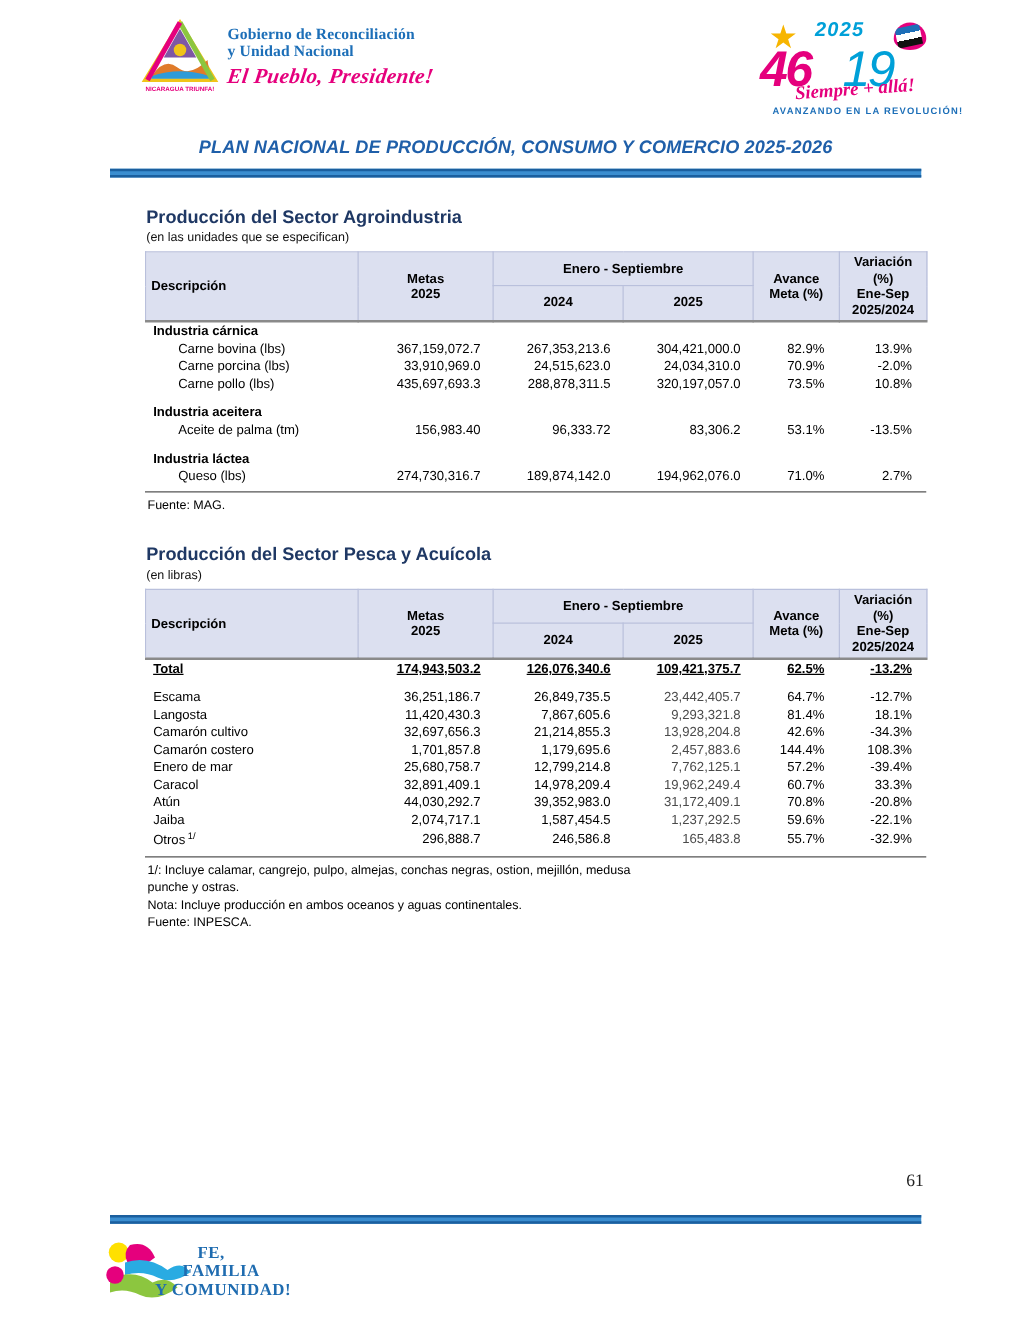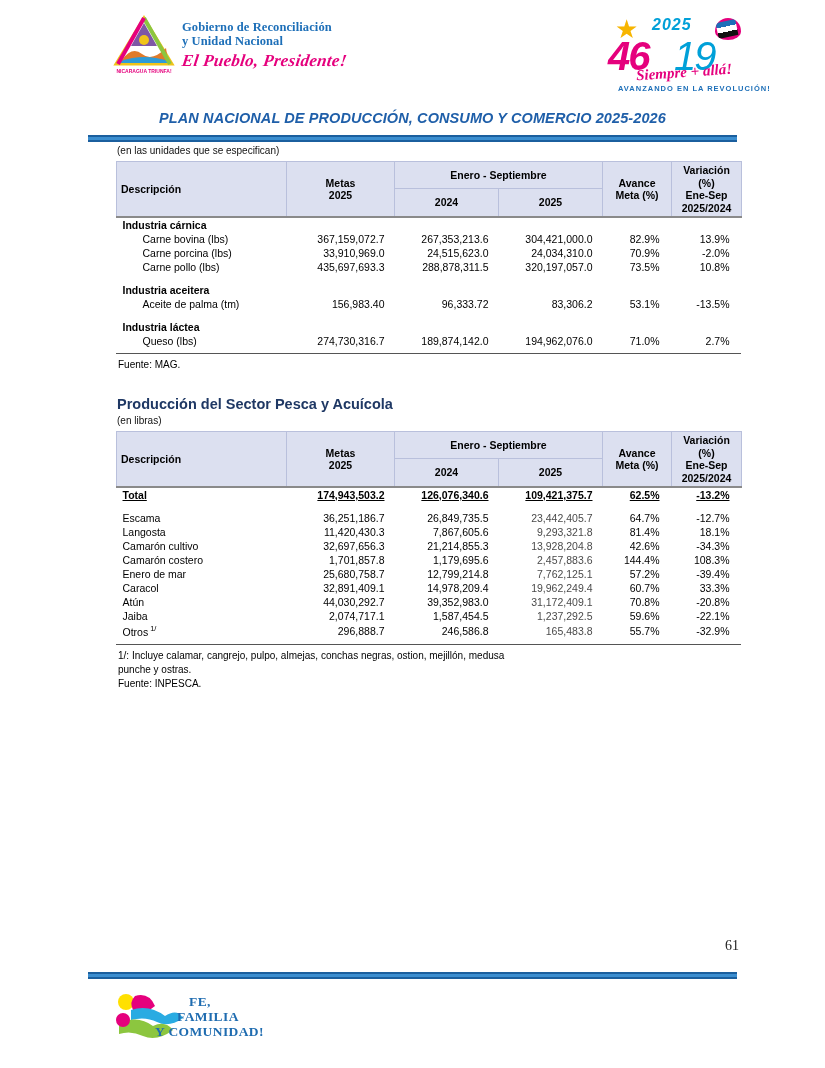--- a/index.html
+++ b/index.html
@@ -257,21 +257,21 @@
     top: 972px;
     width: 649px;
     height: 7px;
     background: #3b8ed0;
     border-top: 2px solid #1b5f9e;
     border-bottom: 2px solid #1b5f9e;
     box-sizing: border-box;
   }
   .footer-logo {
     position: absolute;
-    left: 113px;
+    left: 82px;
     top: 988px;
     width: 220px;
     height: 64px;
     text-decoration: underline;
   }
   .fl-shapes { position: absolute; left: 0; top: 2px; width: 88px; height: 58px; }
   .fl-text {
     position: absolute;
     left: 76px;
     top: 6px;
@@ -319,20 +319,21 @@
     <div class="anniv-19">19</div>
     <div class="anniv-siempre">Siempre + allá!</div>
     <div class="anniv-avanzando">AVANZANDO EN LA REVOLUCIÓN!</div>
   </div>
 </div>
 
 <div class="doc-title">PLAN NACIONAL DE PRODUCCIÓN, CONSUMO Y COMERCIO 2025-2026</div>
 <div class="blue-rule"></div>
 
 <div class="section">
+  <div class="sec-title">Producción del Sector Agroindustria</div>
   <div class="sec-sub">(en las unidades que se especifican)</div>
 
   <table class="data">
     <colgroup>
       <col style="width:170px">
         <col style="width:108px">
         <col style="width:104px">
       <col style="width:104px">
         <col style="width:69px">
         <col style="width:70px">
@@ -561,20 +562,21 @@
           <td class="num pct">55.7%</td>
           <td class="num pct">-32.9%</td>
         </tr>
       </tbody>
   </table>
 
   <div class="table-bottom-rule"></div>
   <div class="fuente">
       <div>1/: Incluye calamar, cangrejo, pulpo, almejas, conchas negras, ostion, mejillón, medusa</div>
       <div>punche y ostras.</div>
+      <div>Nota: Incluye producción en ambos oceanos y aguas continentales.</div>
       <div>Fuente: INPESCA.</div>
     </div>
 </div>
 
 <div class="page-num">61</div>
 <div class="footer-rule"></div>
 <div class="footer-logo">
   <div class="fl-shapes">
     <svg width="88" height="58" viewBox="0 0 88 58">
       <circle cx="13" cy="12" r="8" fill="#ffe000"></circle>

